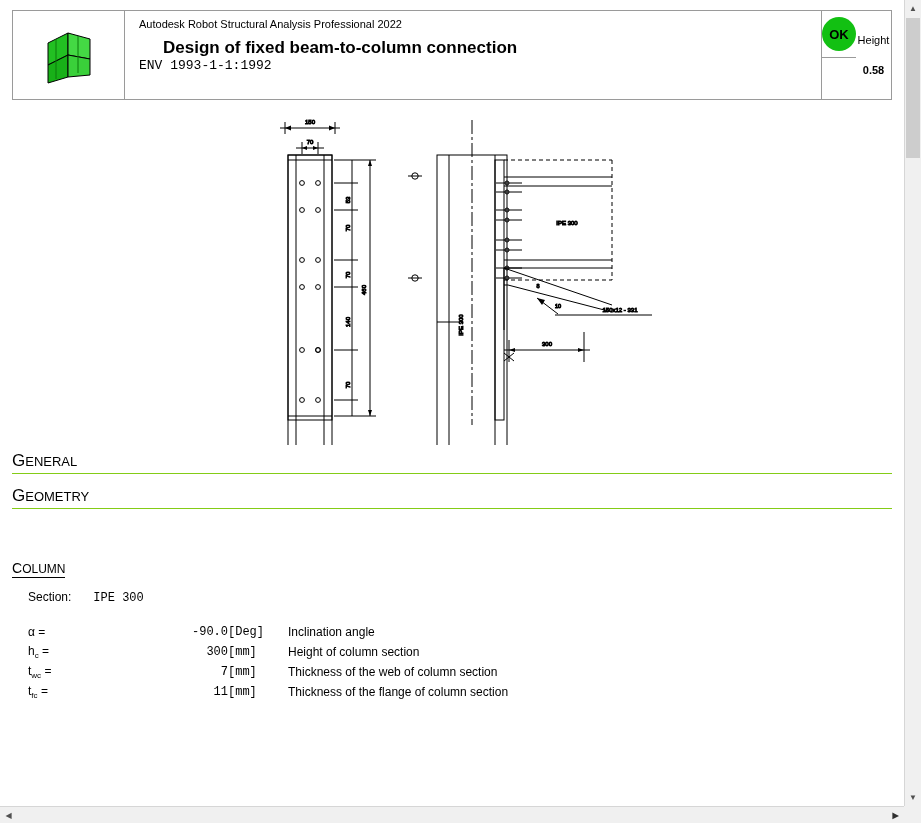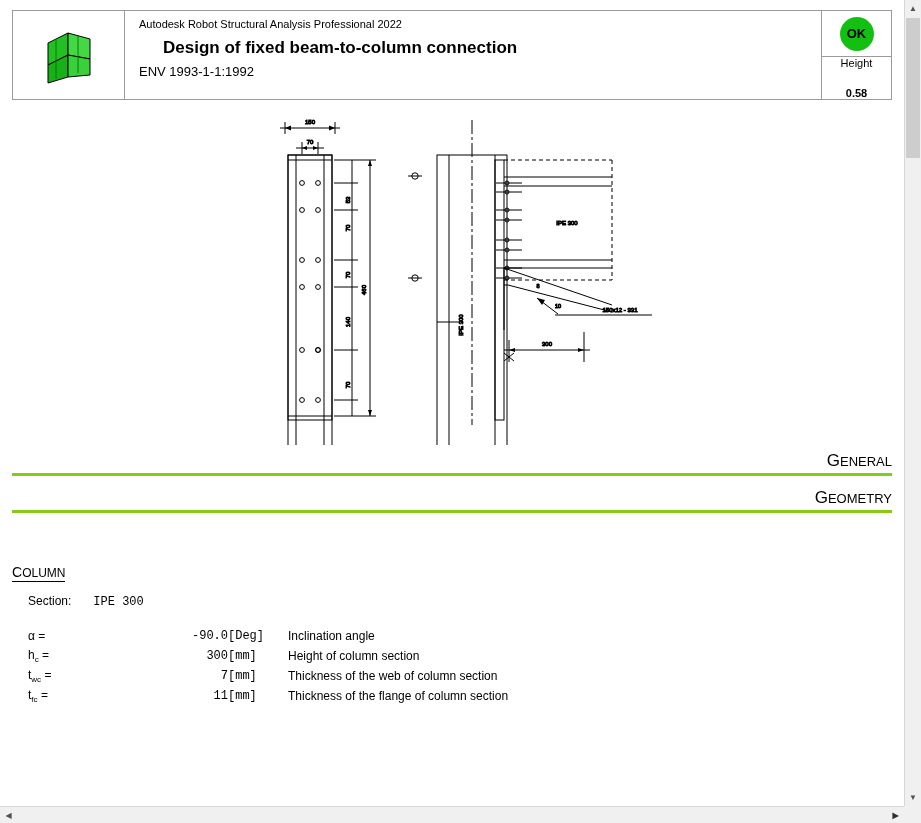--- a/index.html
+++ b/index.html
@@ -122,29 +122,29 @@
     font-size: 17px;
     font-weight: bold;
     color: #000;
     margin-top: 7px;
     line-height: 20px;
     margin-left: 24px;
   }
   .hdr-code {
     font-size: 13px;
     color: #000;
-    margin-top: 6px;
     line-height: 16px;
+    font-family: Liberation Mono, monospace;
   }
   .hdr-status {
     width: 70px;
     border-left: 1px solid #9a9a9a;
     box-sizing: border-box;
     display: flex;
-    flex-direction: column;
+    flex-direction: row;
   }
   .status-top {
     height: 46px;
     display: flex;
     align-items: center;
     justify-content: center;
     border-bottom: 1px solid #9a9a9a;
   }
   .ok-badge {
     width: 34px; height: 34px;
@@ -172,23 +172,22 @@
   .drawing-wrap {
     height: 345px;
     position: relative;
   }
   
   .sec-head {
     margin: 0 0 2px 0;
     padding: 0 0 2px 0;
     font-size: 15px;
     color: #000;
-    border-bottom: 3px solid #84cc16;
+    border-bottom: 1px solid #84cc16;
     letter-spacing: 0px;
-    text-align: right;
   }
   .sec-head .smallcap-first { font-size: 17px; }
   .sec-head span.rest { font-size: 13px; }
   .sec-block { margin-top: 6px; }
   .subsec-head {
     display: inline-block;
     font-size: 13px;
     color: #000;
     border-bottom: 1px solid #000;
     padding-bottom: 1px;

